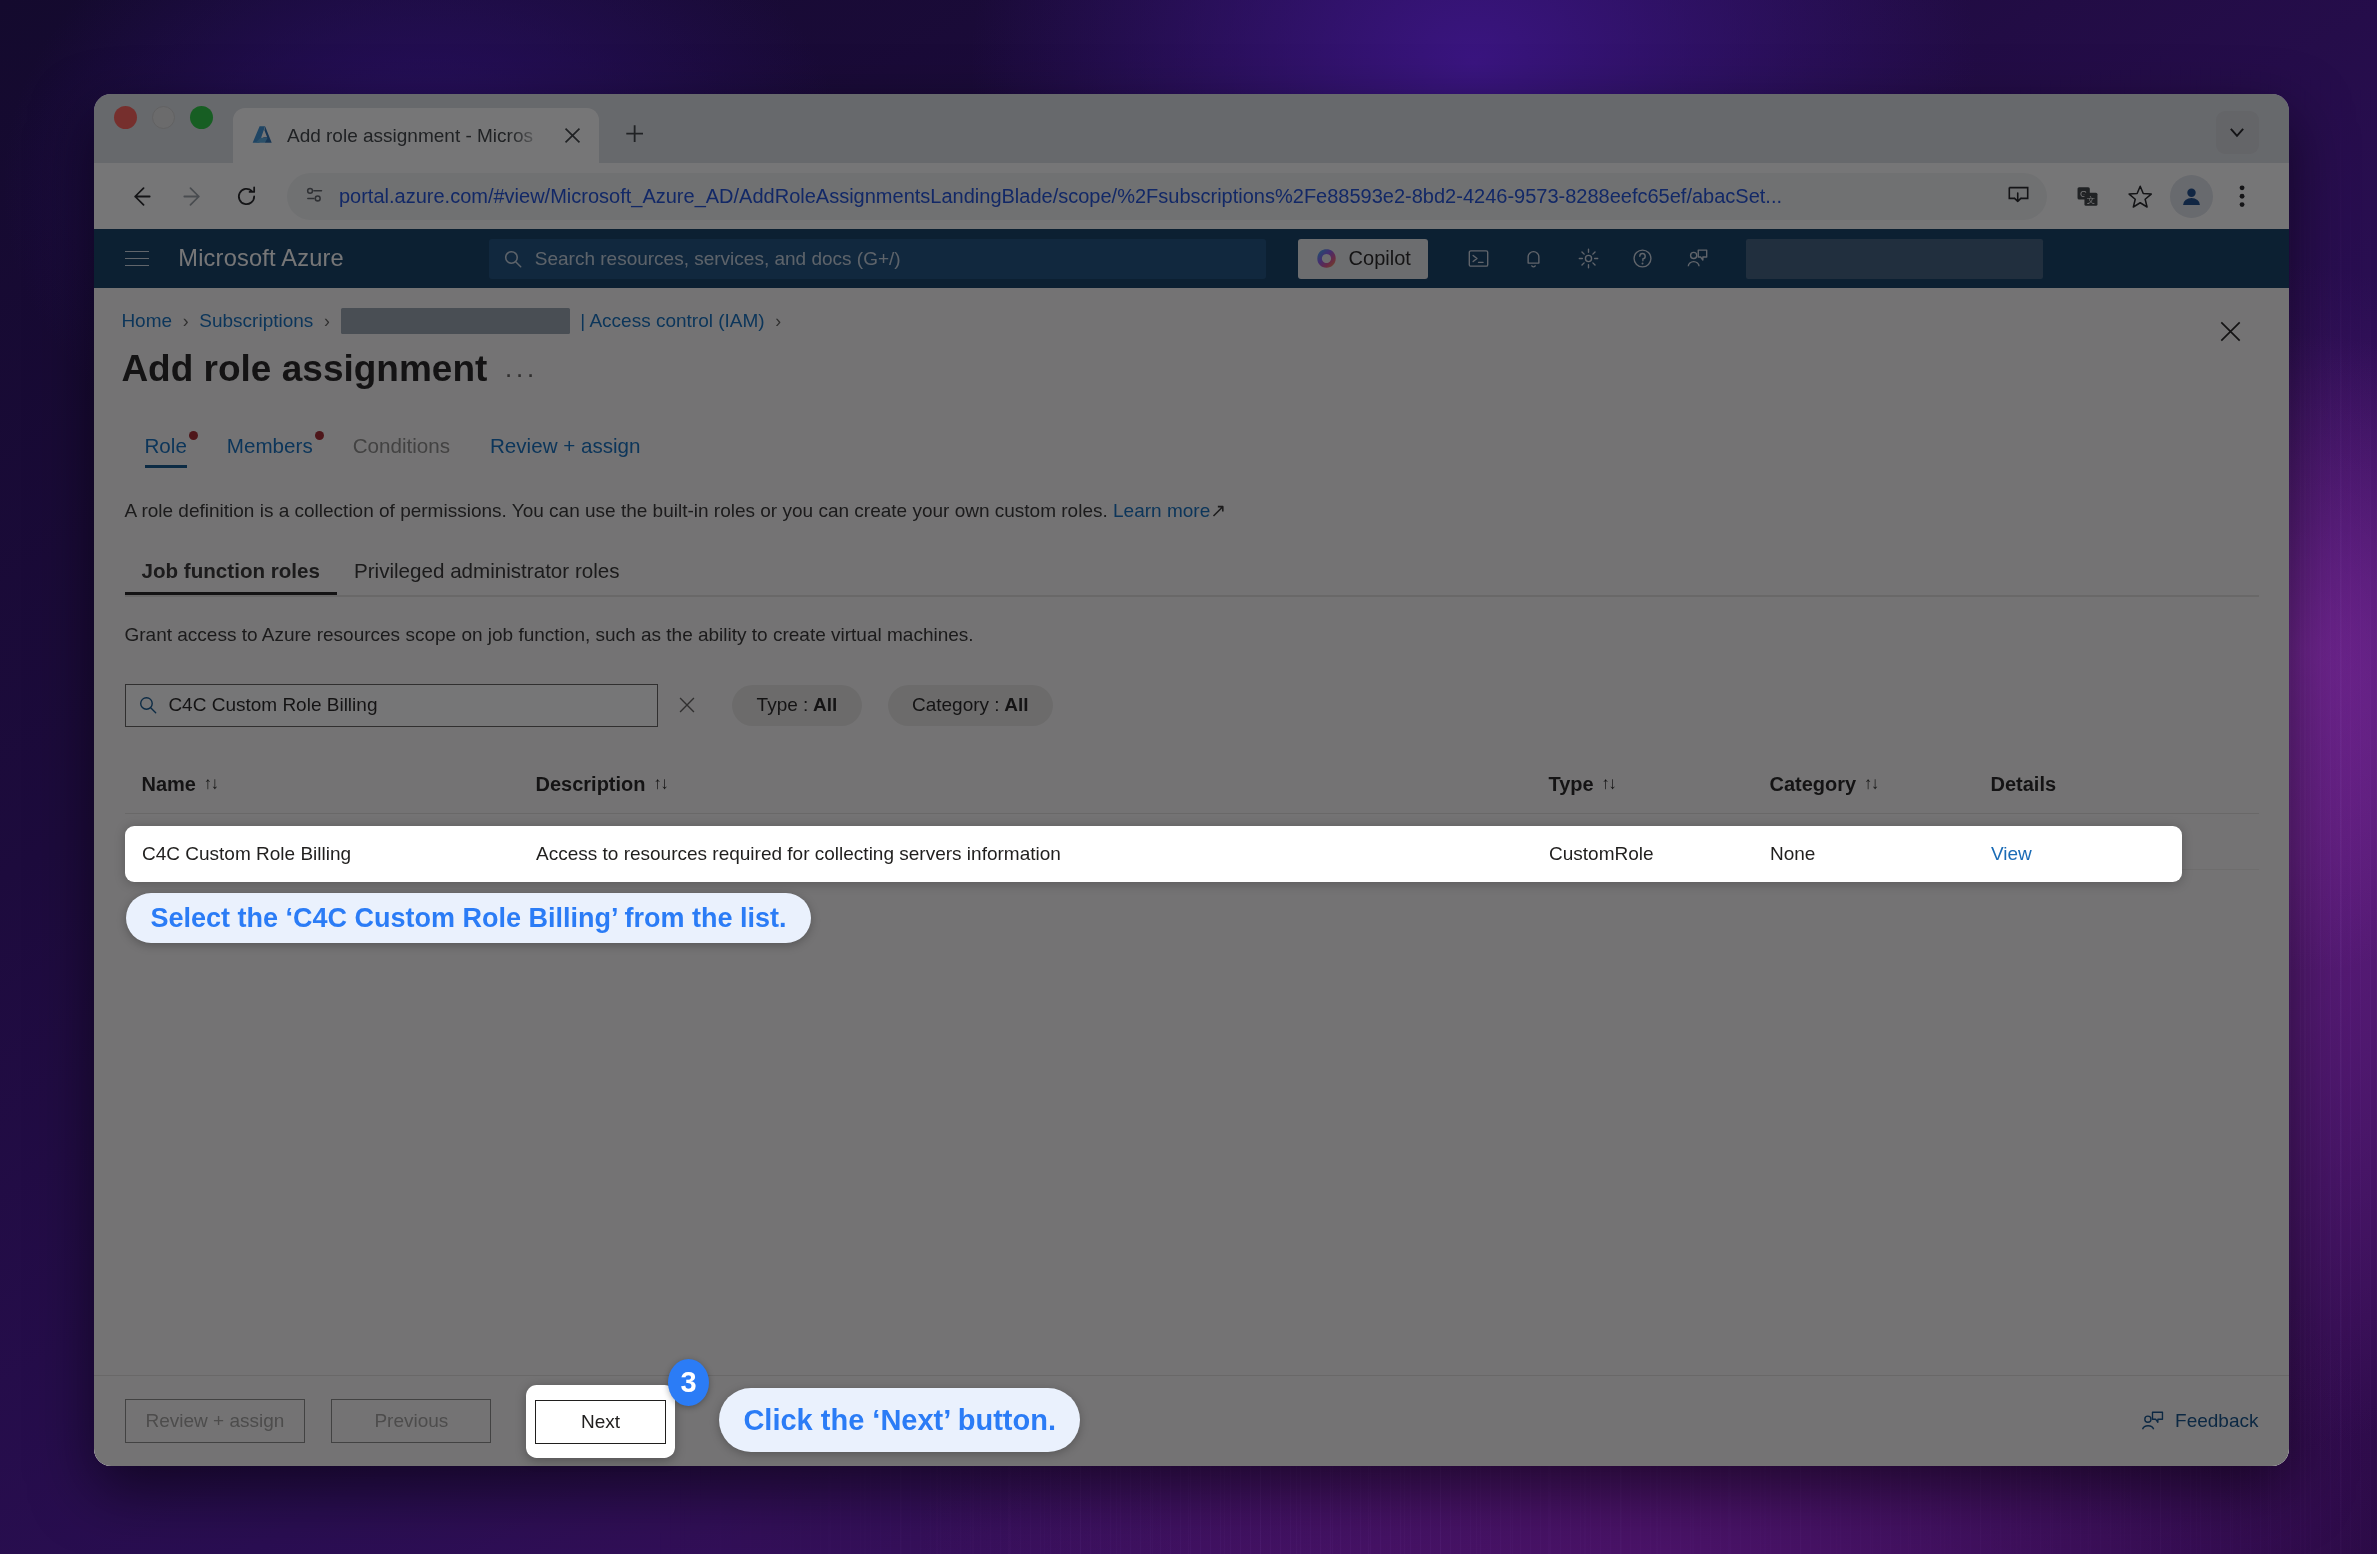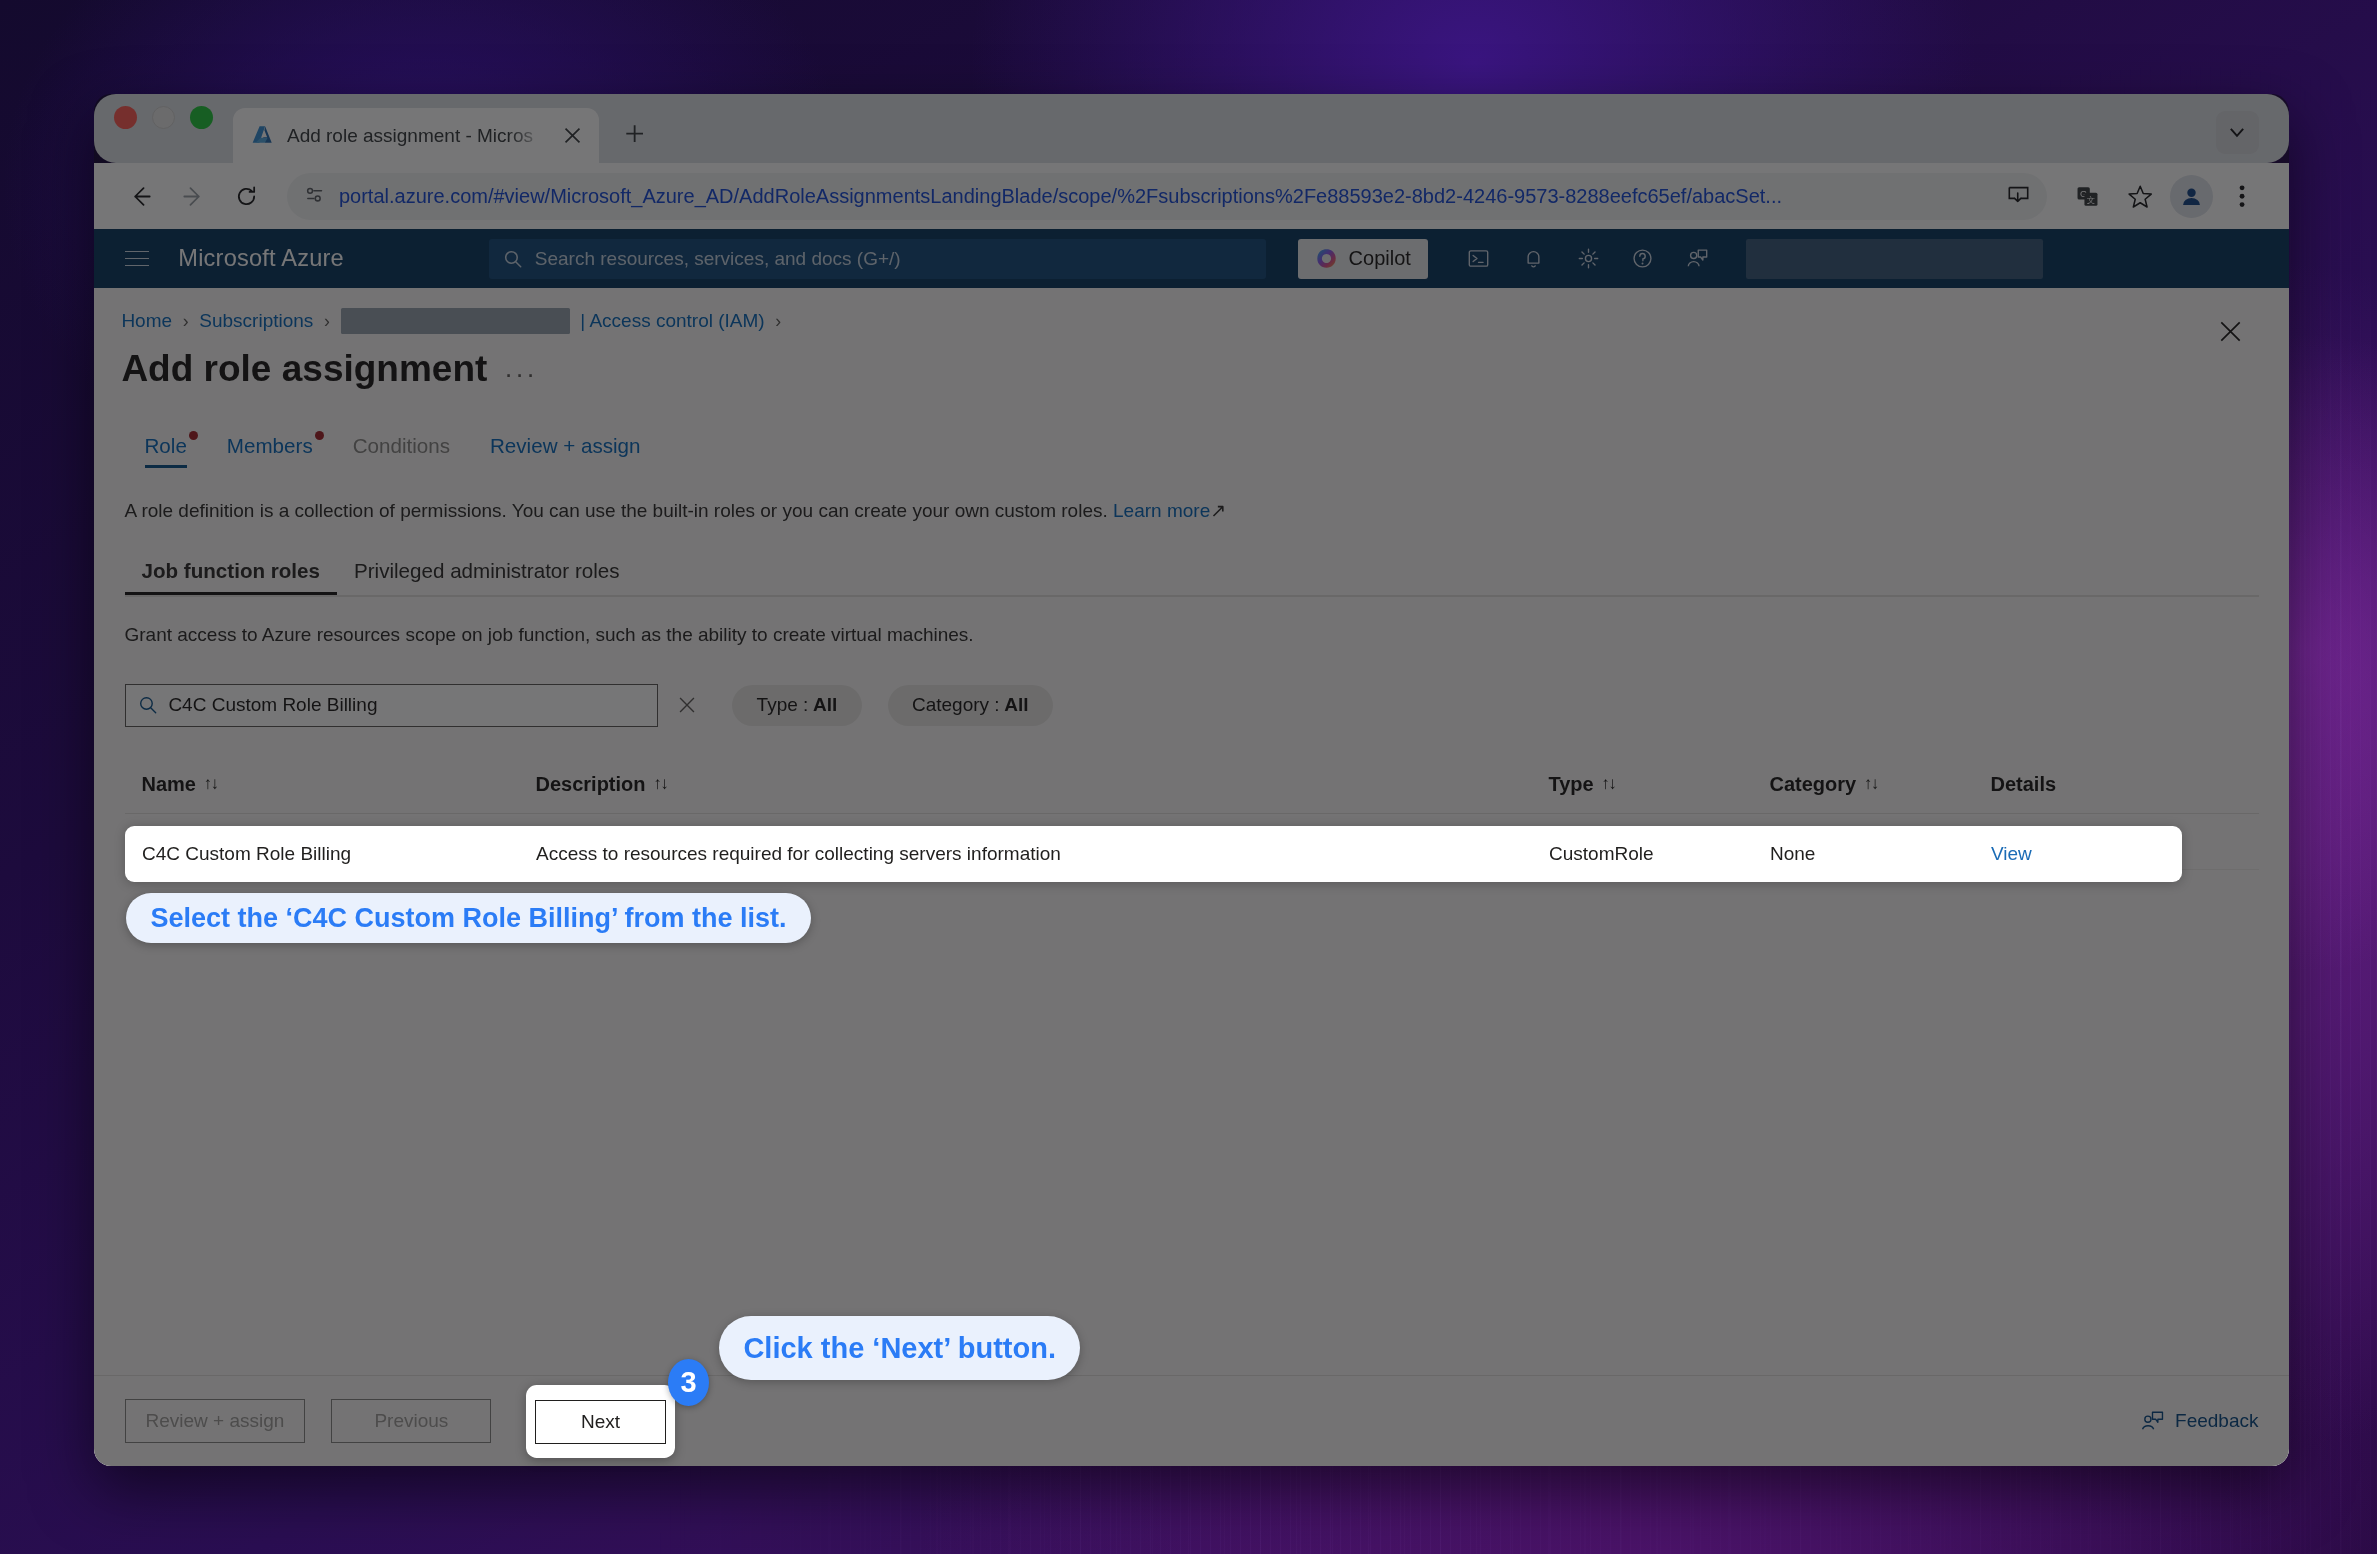--- a/index.html
+++ b/index.html
@@ -56,21 +56,20 @@
     z-index: 60;
   }
 
   
   .tabstrip {
     height: 69px;
     background: #dee1e6;
     display: flex; align-items: flex-end;
     padding-left: 20px;
     position: relative;
-    border-radius: 22px;
   }
   .traffic { display: flex; align-items: center; gap: 15.2px; height: 69px; padding-bottom: 21.3px; }
   .dot { width: 23px; height: 23px; border-radius: 50%; }
   .dot.red { background: #ff5f57; }
   .dot.yellow { background: #e6e6e6; border: 0.8px solid #cfcfcf; }
   .dot.green { background: #28c840; }
 
   .tab {
     margin-left: 20px;
     width: 366px; height: 55px;
@@ -625,16 +624,16 @@
   </div>
 
   <div class="callout" style="left:126px; top:893px; height:50px;">Select the ‘C4C Custom Role Billing’ from the list.</div>
 
   <div id="next-spot">
     <button id="next-btn">Next</button>
   </div>
 
   <div id="step-badge">3</div>
 
-  <div class="callout" style="left:719px; top:1316px; height:64px; font-size:29px;">Click the ‘Next’ button.</div>
+  <div class="callout" style="left:719px; top:1388px; height:64px; font-size:29px;">Click the ‘Next’ button.</div>
 
 </div>
 
 
 </body></html>

